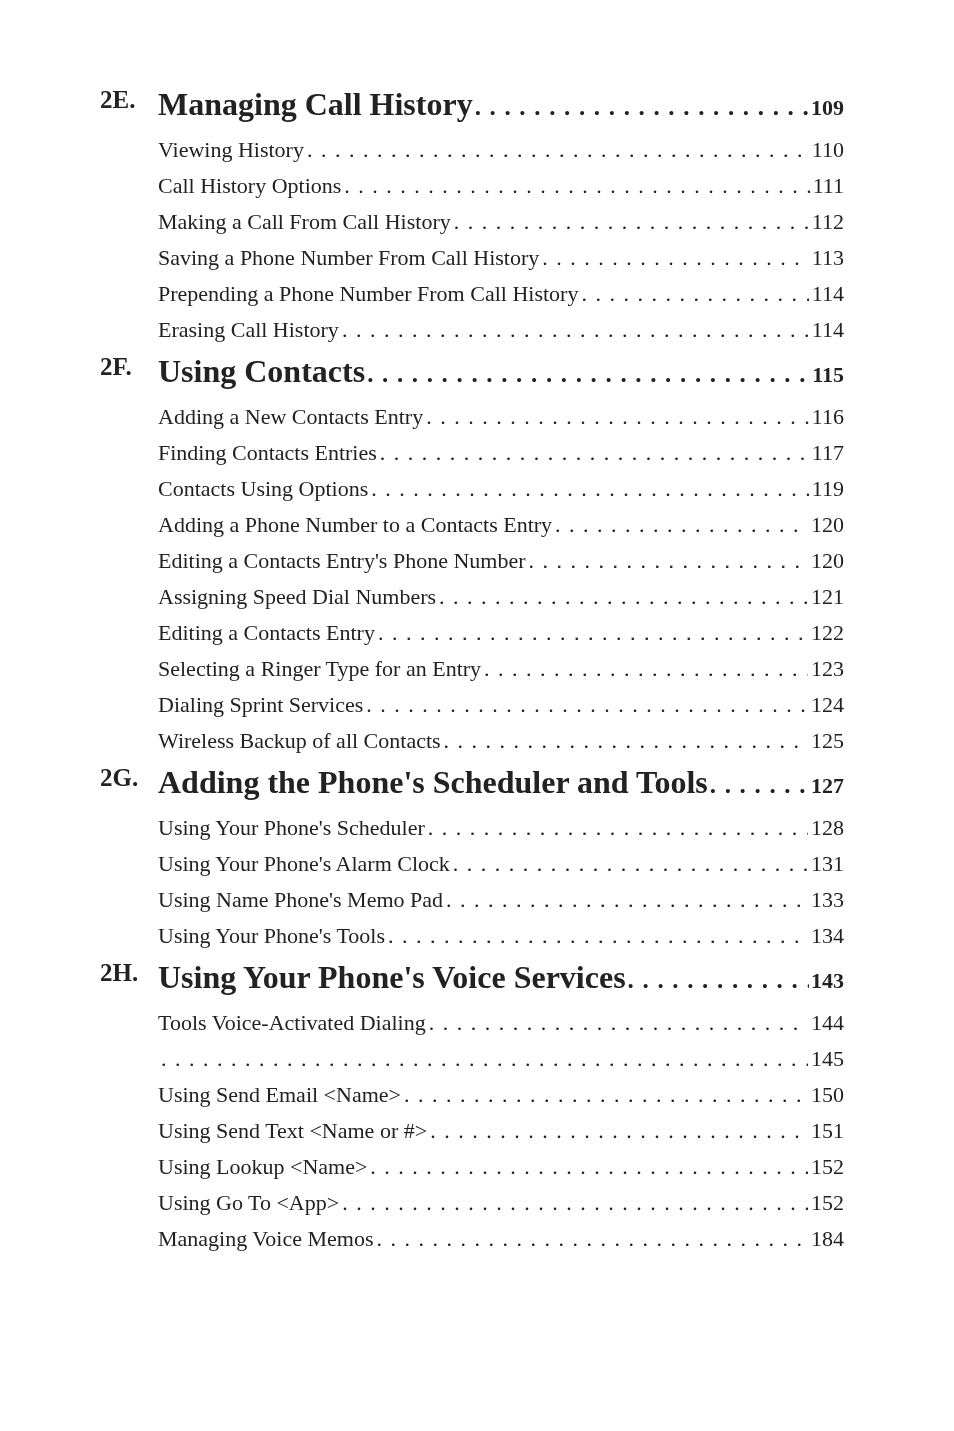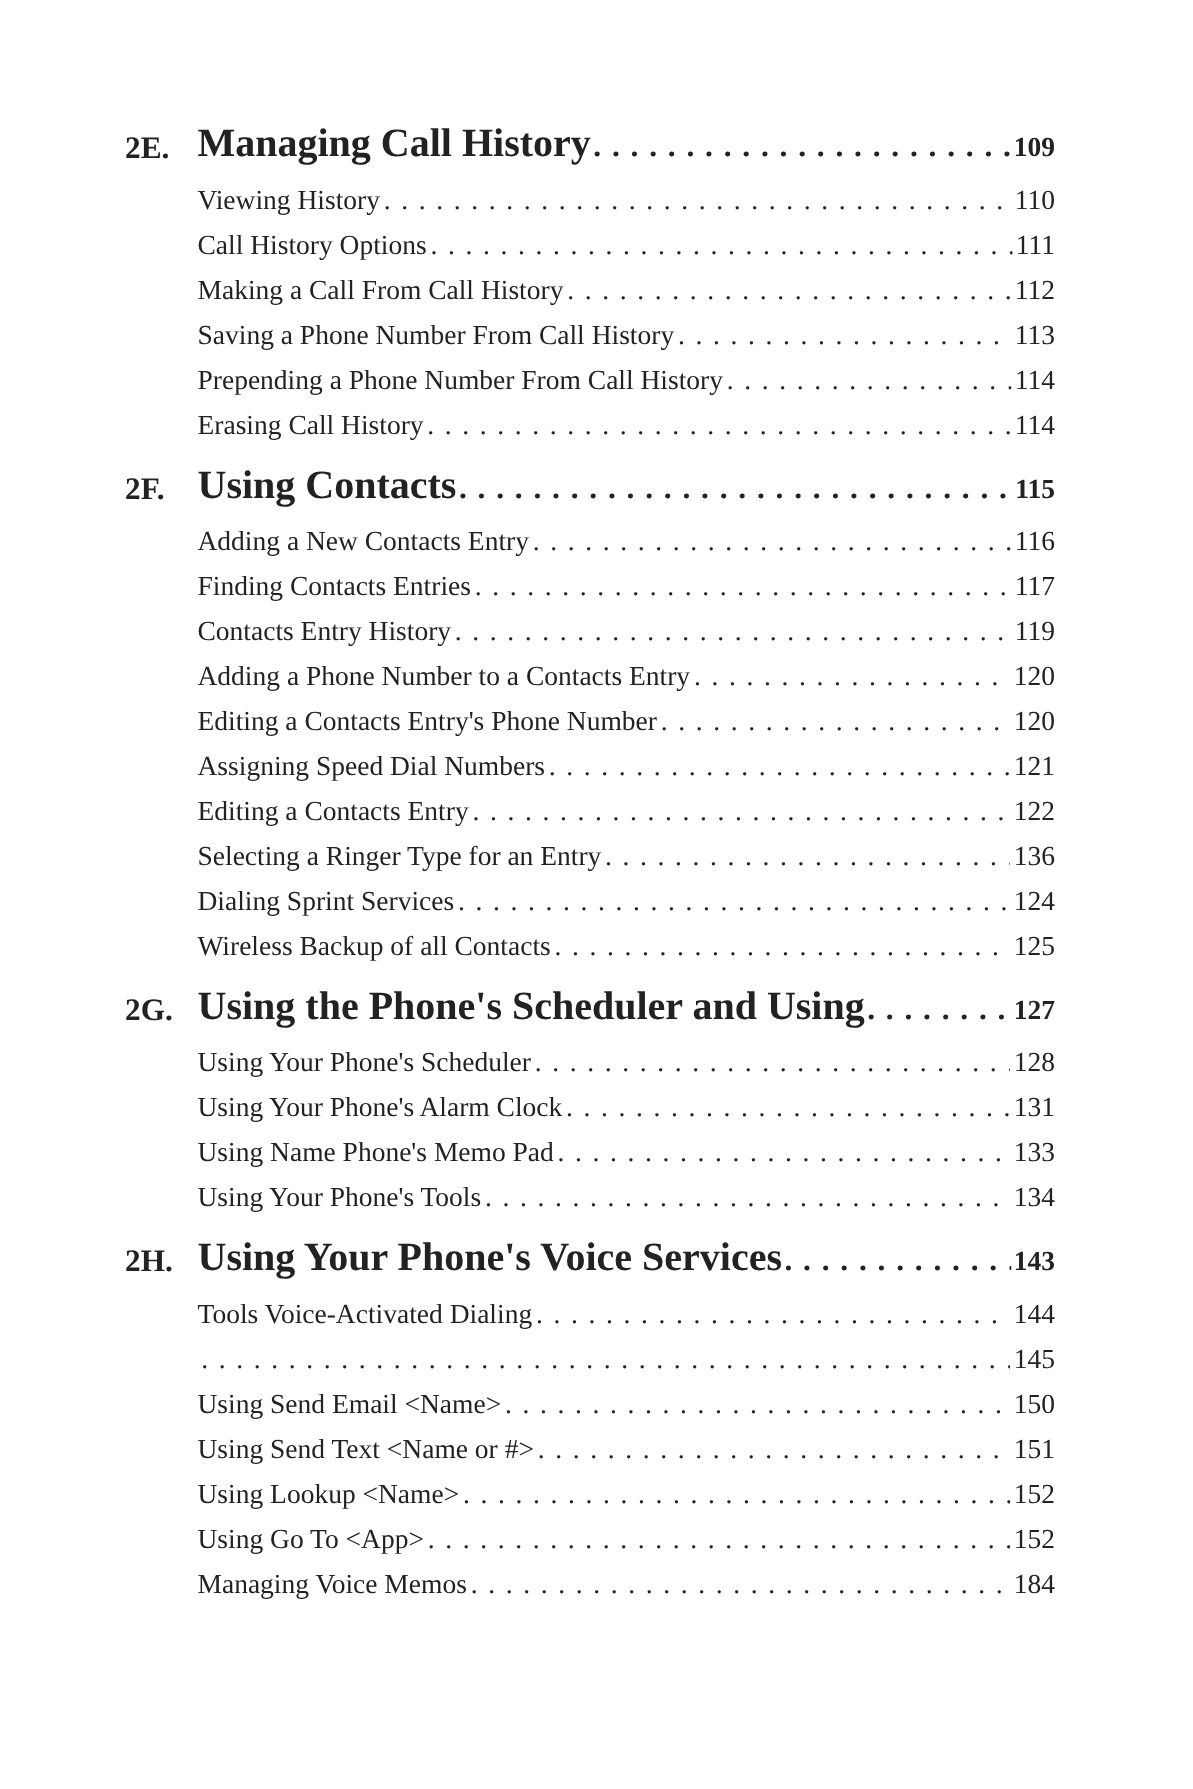--- a/index.html
+++ b/index.html
@@ -6,23 +6,23 @@
   body {
     width: 954px;
     height: 1431px;
     background: #ffffff;
     font-family: Georgia, 'Times New Roman', serif;
     color: #222222;
     padding: 80px 110px 60px 100px;
   }
   .section-header {
     display: flex;
-    align-items: flex-end;
+    align-items: flex-start;
     margin-bottom: 14px;
-    margin-top: 16px;
+    margin-top: 6px;
   }
   .section-header .prefix {
     font-weight: 700;
     font-size: 25px;
     width: 58px;
     flex-shrink: 0;
   }
   .section-header .title-row {
     display: flex;
     align-items: baseline;
@@ -129,21 +129,21 @@
       <span class="entry-text">Adding a New Contacts Entry</span>
       <span class="leader"></span>
       <span class="page">116</span>
     </div>
     <div class="entry">
       <span class="entry-text">Finding Contacts Entries</span>
       <span class="leader"></span>
       <span class="page">117</span>
     </div>
     <div class="entry">
-      <span class="entry-text">Contacts Entry History</span>
+      <span class="entry-text">Contacts Using Options</span>
       <span class="leader"></span>
       <span class="page">119</span>
     </div>
     <div class="entry">
       <span class="entry-text">Adding a Phone Number to a Contacts Entry</span>
       <span class="leader"></span>
       <span class="page">120</span>
     </div>
     <div class="entry">
       <span class="entry-text">Editing a Contacts Entry's Phone Number</span>
@@ -156,36 +156,36 @@
       <span class="page">121</span>
     </div>
     <div class="entry">
       <span class="entry-text">Editing a Contacts Entry</span>
       <span class="leader"></span>
       <span class="page">122</span>
     </div>
     <div class="entry">
       <span class="entry-text">Selecting a Ringer Type for an Entry</span>
       <span class="leader"></span>
-      <span class="page">136</span>
+      <span class="page">123</span>
     </div>
     <div class="entry">
       <span class="entry-text">Dialing Sprint Services</span>
       <span class="leader"></span>
       <span class="page">124</span>
     </div>
     <div class="entry">
       <span class="entry-text">Wireless Backup of all Contacts</span>
       <span class="leader"></span>
       <span class="page">125</span>
     </div>
     <div class="section-header">
       <span class="prefix">2G.</span>
       <span class="title-row">
-        <span class="title-text">Using the Phone's Scheduler and Using</span>
+        <span class="title-text">Adding the Phone's Scheduler and Tools</span>
         <span class="leader"></span>
         <span class="page">127</span>
       </span>
     </div>
     <div class="entry">
       <span class="entry-text">Using Your Phone's Scheduler</span>
       <span class="leader"></span>
       <span class="page">128</span>
     </div>
     <div class="entry">

